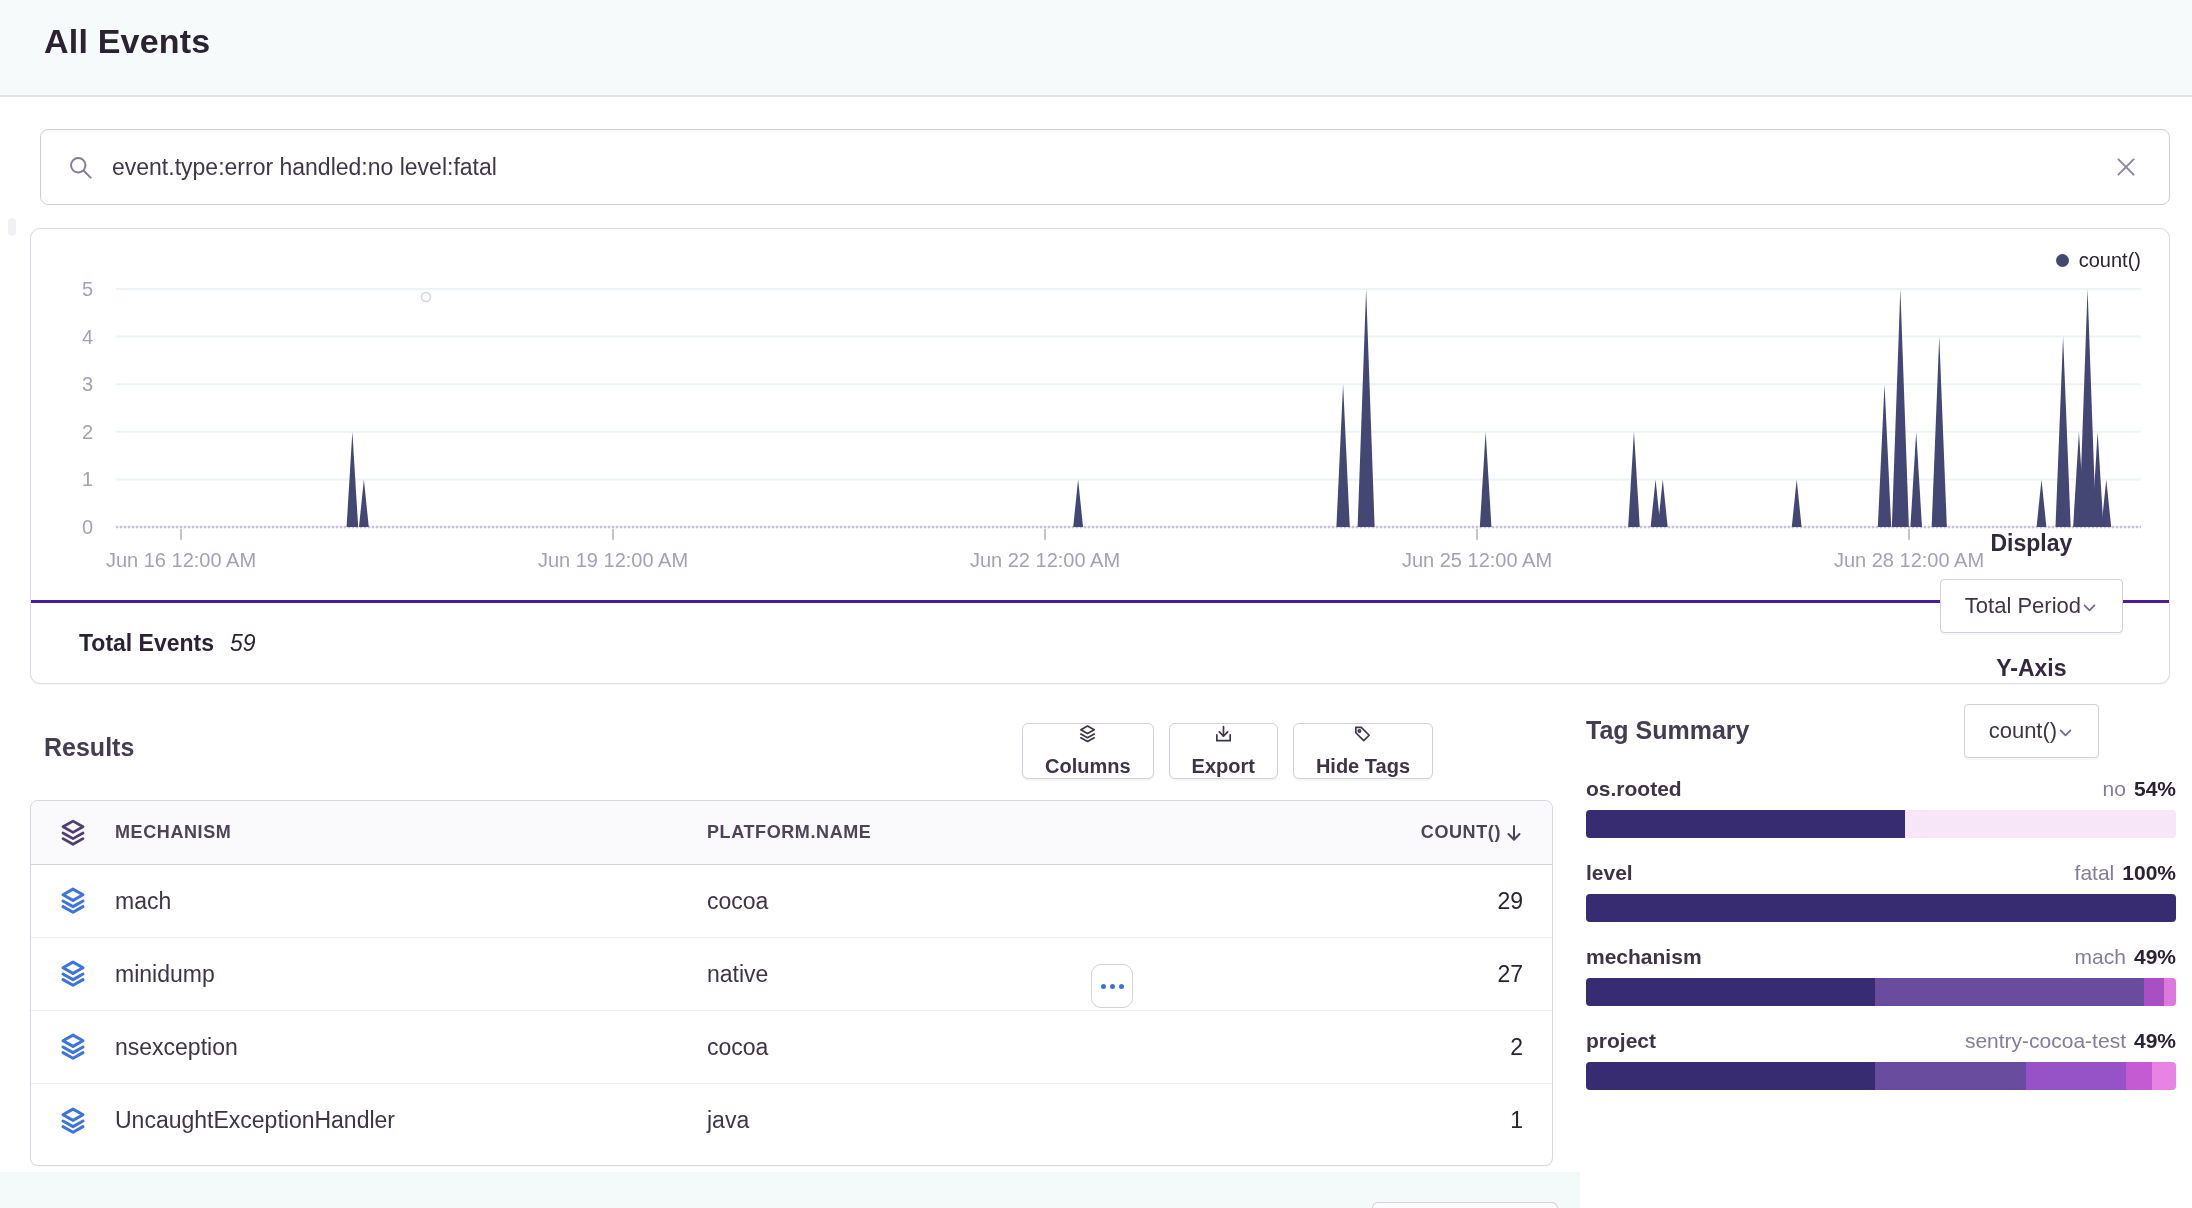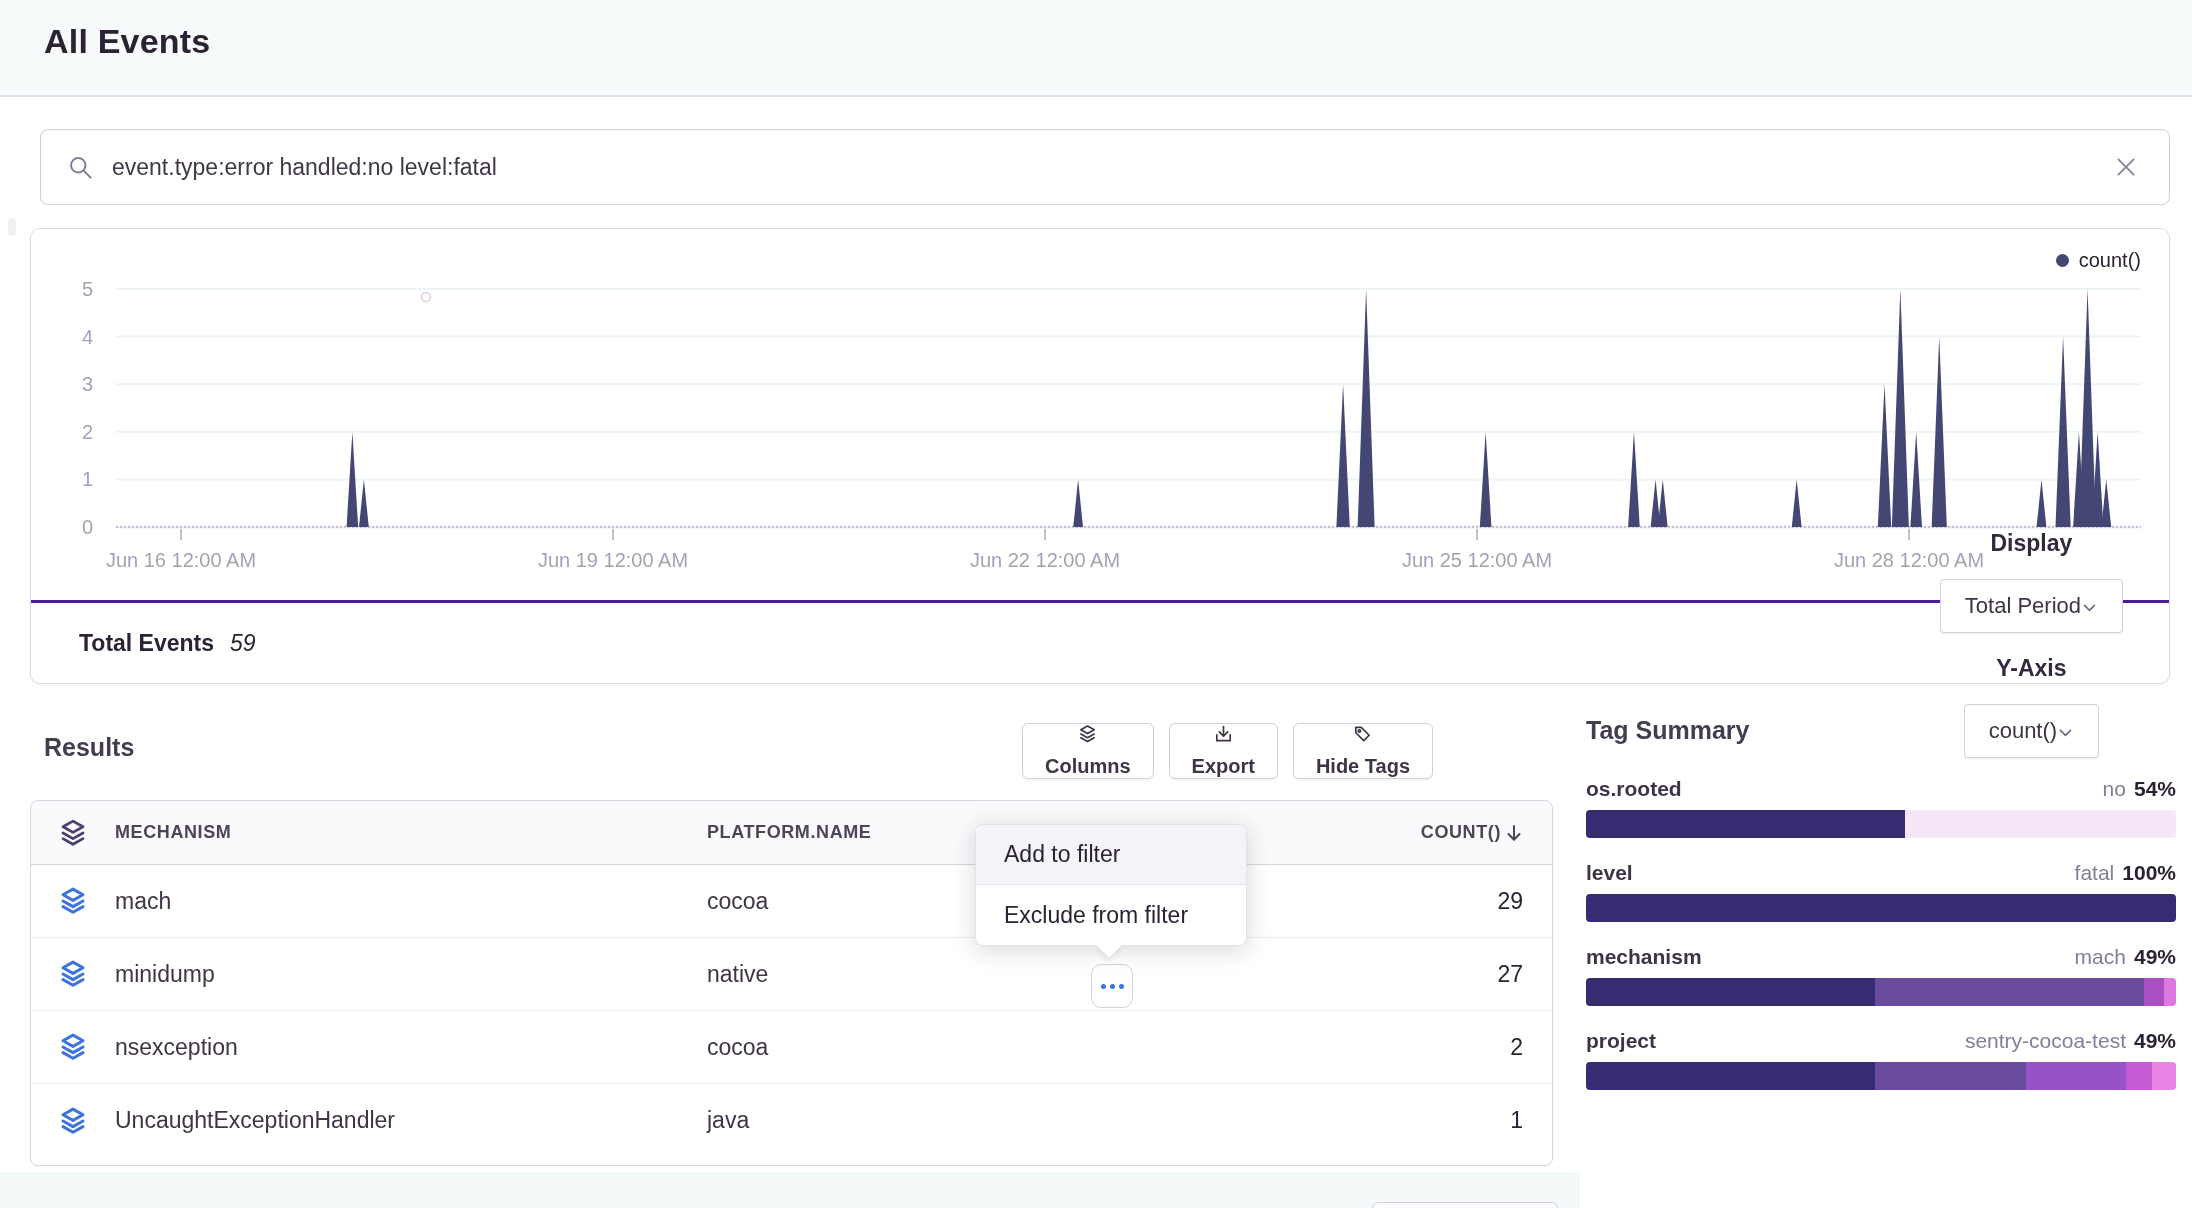--- a/index.html
+++ b/index.html
@@ -298,27 +298,20 @@
     <span class="cell cnt">1</span>
   </div>
 </div>
   </div>
 
   <div class="ellipsis-btn">
       <i></i>
       <i></i>
       <i></i>
     </div>
-  <div class="context-menu">
-    <div id="menu-items">
-        <div class="menu-item active">Add to filter</div>
-        <div class="menu-item">Exclude from filter</div>
-      </div>
-    <div class="menu-caret"></div>
-  </div>
 
   <div class="tag-summary">
     <div class="tag-heading">Tag Summary</div>
     <div id="tag-list">
 
   <div class="tag-item">
     <div class="tag-label-row">
       <span class="tag-name">os.rooted</span>
       <span>
         <span class="tag-topval">no</span><span class="tag-pct">54%</span>

